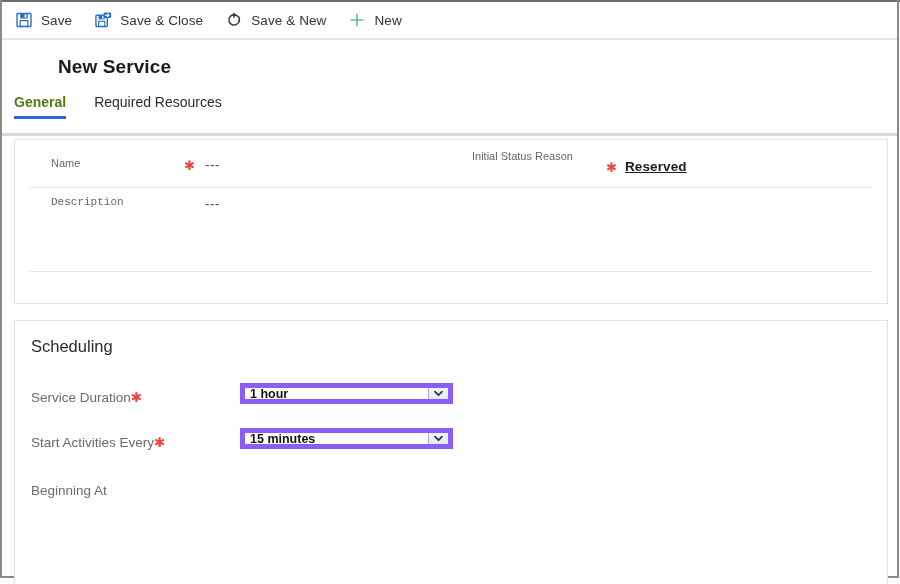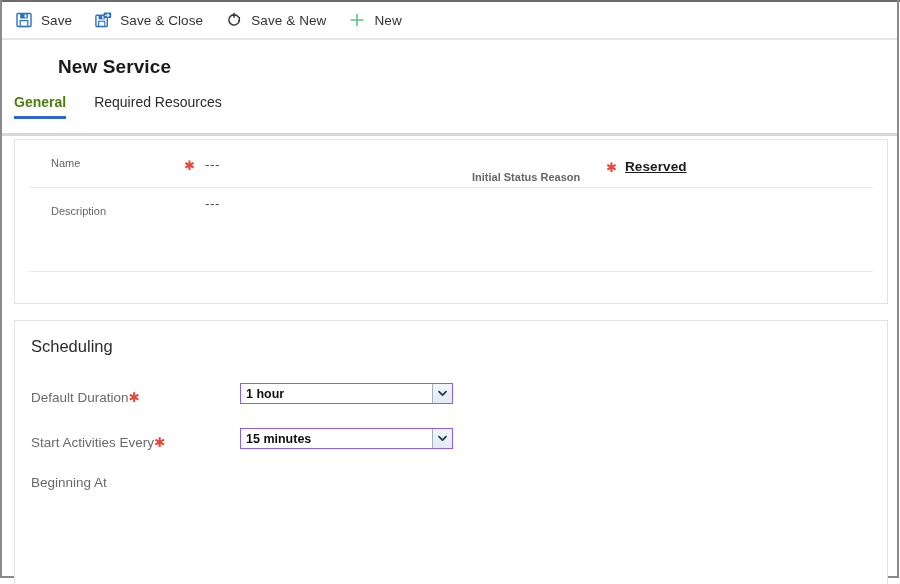--- a/index.html
+++ b/index.html
@@ -232,21 +232,21 @@
     color: #e8483c;
     font-size: 13.5px;
   }
 
   .combo {
     position: absolute;
     left: 225px;
     top: 0;
     width: 213px;
     height: 21px;
-    border: 1px solid #8b5cf6;
+    border: 5px solid #8b5cf6;
     background: #ffffff;
     box-sizing: border-box;
     display: flex;
     align-items: stretch;
     cursor: default;
   }
   .combo-value {
     flex: 1 1 auto;
     display: flex;
     align-items: center;
@@ -337,42 +337,42 @@
   </div>
   <div class="header-divider"></div>
 
   <div class="card" id="general-card">
 
     <div class="field-row" style="top:4px;">
       <div class="field-label" style="left:36px; top:13px;">Name</div>
       <div class="req-star" style="left:169px; top:15px;">✱</div>
       <div class="field-value" style="left:190px; top:13px;">---</div>
 
-      <div class="field-label" style="left:457px; top:27px;font-weight:bold;">Initial Status Reason</div>
+      <div class="field-label" style="left:457px; top:6px;">Initial Status Reason</div>
       <div class="req-star" style="left:591px; top:17px;">✱</div>
       <div class="field-value strong" style="left:610px; top:15px;">Reserved</div>
     </div>
 
     <div class="row-sep" style="top:47px;"></div>
 
     <div class="field-row" style="top:48px;">
-      <div class="field-label" style="left:36px; top:17px;">Description</div>
+      <div class="field-label" style="left:36px; top:8px;font-family:Liberation Mono, monospace;">Description</div>
       <div class="field-value" style="left:190px; top:8px;">---</div>
     </div>
 
     <div class="row-sep" style="top:131px;"></div>
   </div>
 
   <div class="card" id="scheduling-card">
 
     <div id="scheduling-heading">Scheduling</div>
 
     <div class="sched-row" style="top:62px;">
       <div class="sched-label">
-        <span>Default Duration</span><span class="req-star-inline">✱</span>
+        <span>Service Duration</span><span class="req-star-inline">✱</span>
       </div>
       <div class="combo">
         <span class="combo-value">1 hour</span>
         <span class="combo-arrow">
           <svg width="9" height="7" viewBox="0 0 9 7">
             <path d="M1 1.6 L4.5 5.2 L8 1.6" fill="none" stroke="#1f3b5c" stroke-width="1.8" stroke-linecap="round" stroke-linejoin="round"></path>
           </svg>
         </span>
       </div>
     </div>
@@ -384,21 +384,21 @@
       <div class="combo">
         <span class="combo-value">15 minutes</span>
         <span class="combo-arrow">
           <svg width="9" height="7" viewBox="0 0 9 7">
             <path d="M1 1.6 L4.5 5.2 L8 1.6" fill="none" stroke="#1f3b5c" stroke-width="1.8" stroke-linecap="round" stroke-linejoin="round"></path>
           </svg>
         </span>
       </div>
     </div>
 
-    <div class="sched-row" style="top:148px;">
+    <div class="sched-row" style="top:156px;">
       <div class="sched-label">
         <span>Beginning At</span>
       </div>
     </div>
 
   </div>
 
 </div>
 
 </body></html>

